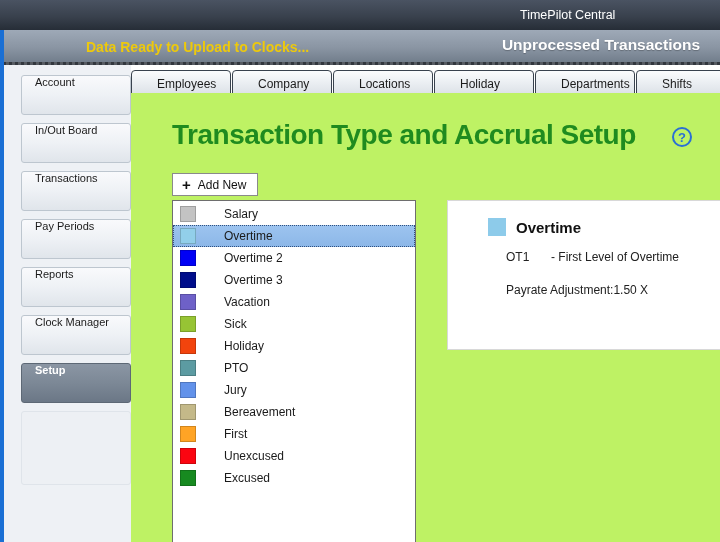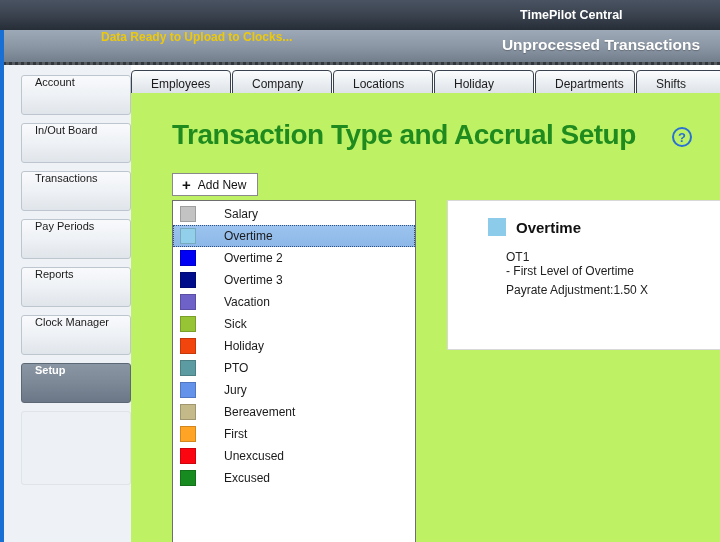--- a/index.html
+++ b/index.html
@@ -11,31 +11,31 @@
     overflow:hidden;
   }
 
   
   .titlebar {
     position:absolute; left:0; top:0; width:720px; height:30px;
     background:linear-gradient(#4a5362 0%, #39414d 55%, #262d37 100%);
   }
   .titlebar-title {
     position:absolute; left:520px; top:0; height:36px; line-height:30px;
-    color:#ffffff; font-weight:bold; font-size:12.5px;
+    color:#ffffff; font-weight:normal; font-size:12.5px;
   }
 
   
   .statusbar {
     position:absolute; left:4px; top:30px; width:716px; height:32px;
     background:linear-gradient(#9ea9b7 0%, #8a95a3 55%, #727e8c 100%);
   }
   .status-left {
-    position:absolute; left:82px; top:0;
-    font-size:12px; font-weight:bold; color:#edc90c;margin-left:15px;
+    position:absolute; left:82px; top:9px;
+    font-size:14px; font-weight:bold; color:#edc90c;
   }
   .status-right {
     position:absolute; right:20px; top:6px;
     font-size:15.5px; font-weight:bold; color:#ffffff;
     text-shadow:0 1px 1px rgba(0,0,0,0.25);
   }
   .dark-separator {
     position:absolute; left:0; top:62px; width:720px; height:3px;
     background:repeating-linear-gradient(90deg,#565b62 0 3px,#32373e 3px 6px);
   }
@@ -70,21 +70,21 @@
   
   .tabs {
     position:absolute; left:131px; top:70px; width:600px; height:23px;
     display:flex; gap:1px;
   }
   .tab {
     flex:0 0 100px; height:28px;
     background:linear-gradient(#fbfcfd 0%, #e9edf1 50%, #d9dee4 100%);
     border:1px solid #39424e; border-radius:4px 4px 0 0;
     font-size:12px; color:#1b1b1b;
-    display:flex; align-items:center; padding-left:19px; cursor:default;
+    display:flex; align-items:center; padding-left:25px; cursor:default;
   }
 
   
   .content { position:absolute; left:131px; top:93px; width:589px; height:449px; background:#bef264; }
 
   .page-title {
     position:absolute; left:41px; top:26px;
     font-size:28px; font-weight:bold; color:#1f8b1f; letter-spacing:-0.5px;
     white-space:nowrap;
   }
@@ -127,21 +127,20 @@
   }
   .detail-header {
     position:absolute; left:40px; top:17px;
     display:flex; align-items:center; gap:10px;
   }
   .detail-swatch { width:18px; height:18px; }
   .detail-title { font-size:15px; font-weight:bold; color:#111; }
   .detail-line1 {
     position:absolute; left:58px; top:49px; font-size:12px; color:#222;
     display:flex;
-    flex-direction:column;
   }
   .detail-code { width:45px; }
   .detail-line2 {
     position:absolute; left:58px; top:82px; font-size:12px; color:#222;
     display:flex; 
   }
 </style>
 </head>
 <body>
 

